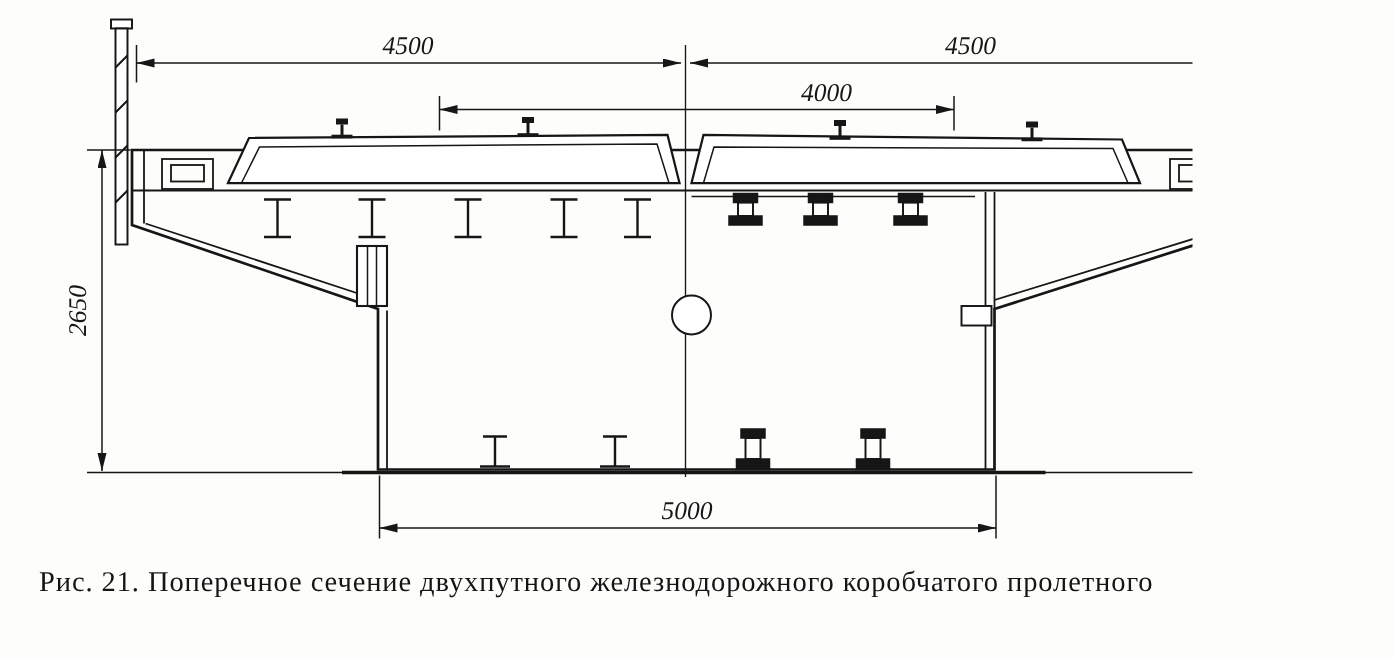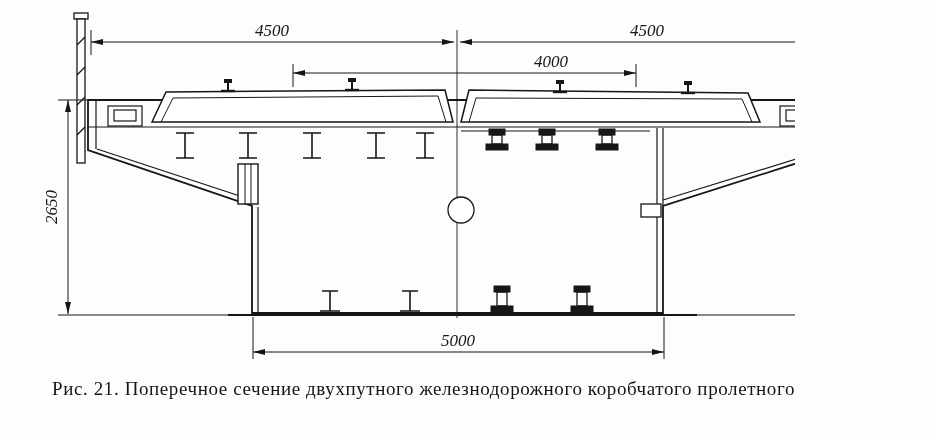--- a/index.html
+++ b/index.html
@@ -11,21 +11,21 @@
   svg { display:block; }
   .dim {
     font-family:"Liberation Serif", serif;
     font-style:italic;
     font-size:17px;
     fill:#161616;
     text-anchor:middle;
   }
   .caption {
     position:absolute; left:0; right:0; top:378px;
-    text-align:right;
+    text-align:center;
     font-size:19px;
     letter-spacing:0.6px;
     line-height:1.14;
     color:#151515;
   }
 </style>
 </head>
 <body>
 
 <div class="page">

